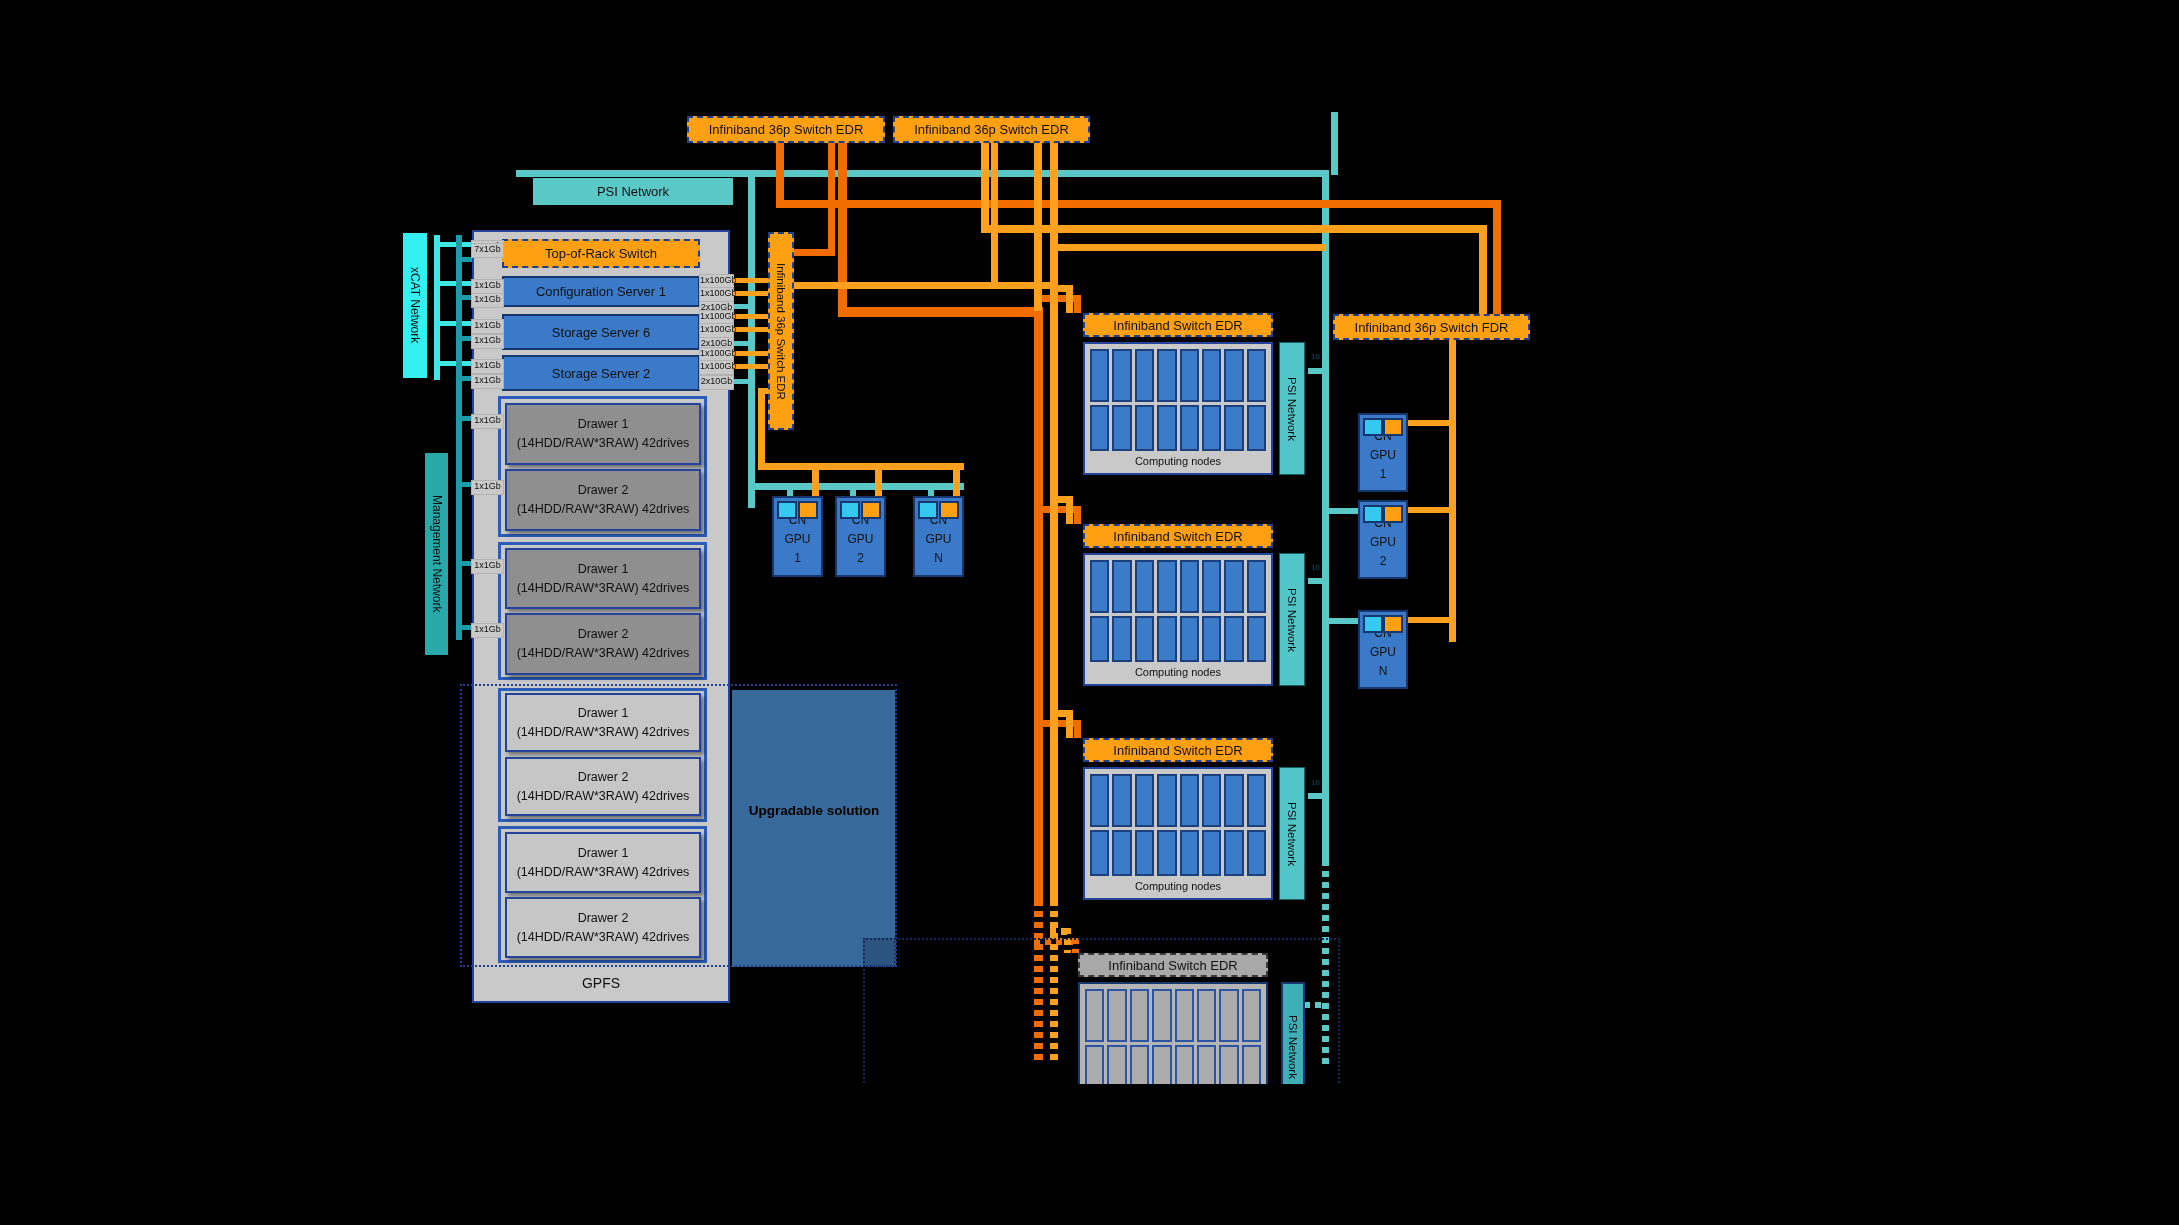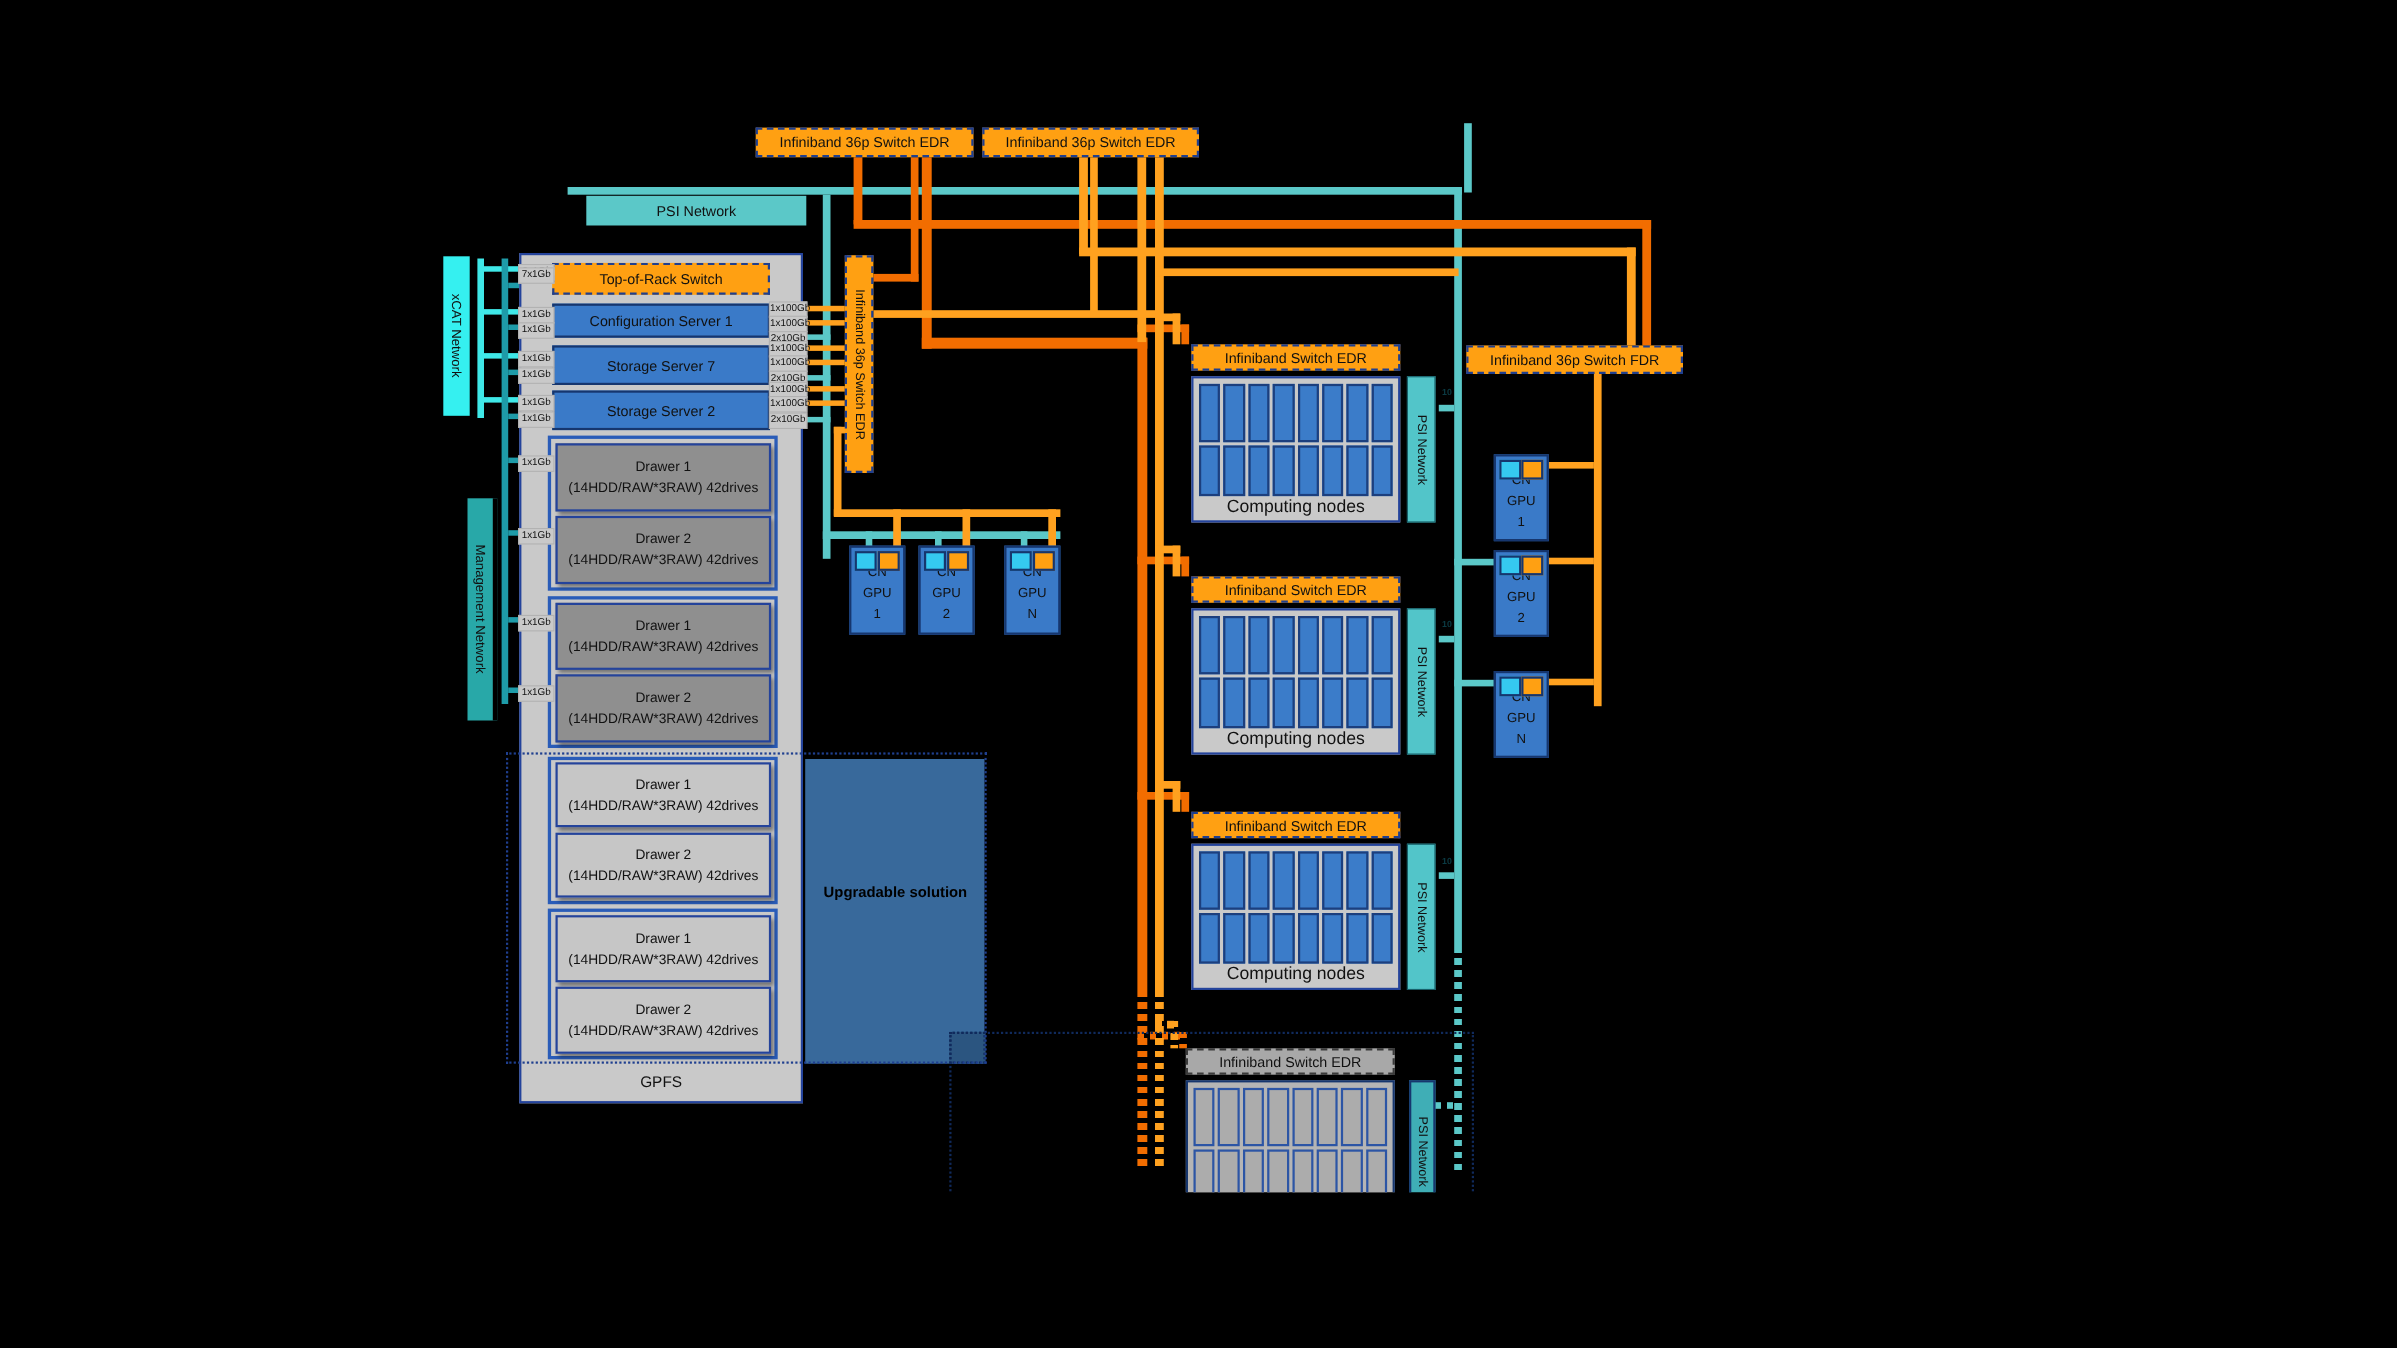--- a/index.html
+++ b/index.html
@@ -22,21 +22,21 @@
   .drawer.active{background:#8F8F8F;}
   .drawer.upg{background:#C6C6C6;}
   .port{position:absolute;z-index:6;font-size:9px;line-height:11px;height:13px;text-align:center;
         background:#C9C9C9;border:1px solid #b2b2b2;color:#111;}
   .cb-header{z-index:4;}
   .cb-panel{z-index:3;padding:5px 5px 0 5px;display:flex;flex-direction:column;}
   .cb-grid{flex:1;display:grid;grid-template-columns:repeat(8,1fr);grid-template-rows:54% 46%;gap:3px;}
   .cell{border:2px solid #1C3F7E;}
   .cell.active{background:#3B7CC9;}
   .cell.upg{background:#ACACAC;border-color:#2C55A5;}
-  .cb-label{height:25px;display:flex;align-items:center;justify-content:center;font-size:16px;}
+  .cb-label{height:25px;display:flex;align-items:center;justify-content:center;font-size:11px;}
   .psi-bar{background:#52C5C9;border:1px solid #17606a;z-index:3;font-size:11.5px;}
   .gpu{background:#3A7AC8;border:2px solid #16366E;z-index:4;font-size:12px;line-height:1.6;
        display:flex;flex-direction:column;align-items:center;justify-content:center;padding-top:6px;}
   .sq{position:absolute;width:16px;height:14px;border:2px solid #16366E;z-index:5;}
   .sq.c{background:#35C9F0;left:3px;top:3px;}
   .sq.o{background:#FFA012;right:3px;top:3px;}
   .steel{background:#38699B;z-index:2;}
   .dotted{border:2px dotted #1F3F8F;background:transparent;z-index:5;pointer-events:none;}
   .upg-label{font-weight:bold;font-size:13.5px;z-index:6;color:#000;}
   .tiny{position:absolute;z-index:6;font-size:8px;color:#0b3b44;font-weight:bold;}
@@ -70,21 +70,21 @@
     <span>GPFS</span>
   </div>
 
   <div class="abs box-orange" style="left:502px;top:239px;width:198px;height:29px">
     <span>Top-of-Rack Switch</span>
   </div>
   <div class="abs server" style="left:502px;top:276px;width:198px;height:31px">
     <span>Configuration Server 1</span>
   </div>
   <div class="abs server" style="left:502px;top:314px;width:198px;height:36px">
-    <span>Storage Server 7</span>
+    <span>Storage Server 6</span>
   </div>
   <div class="abs server" style="left:502px;top:355px;width:198px;height:36px">
     <span>Storage Server 2</span>
   </div>
 
   <div class="abs drawer-ct" style="left:498px;top:396px;width:209px;height:141px"></div>
   <div class="abs drawer-ct" style="left:498px;top:542px;width:209px;height:138px"></div>
   <div class="abs drawer-ct" style="left:498px;top:688px;width:209px;height:134px"></div>
   <div class="abs drawer-ct" style="left:498px;top:826px;width:209px;height:137px"></div>
 

